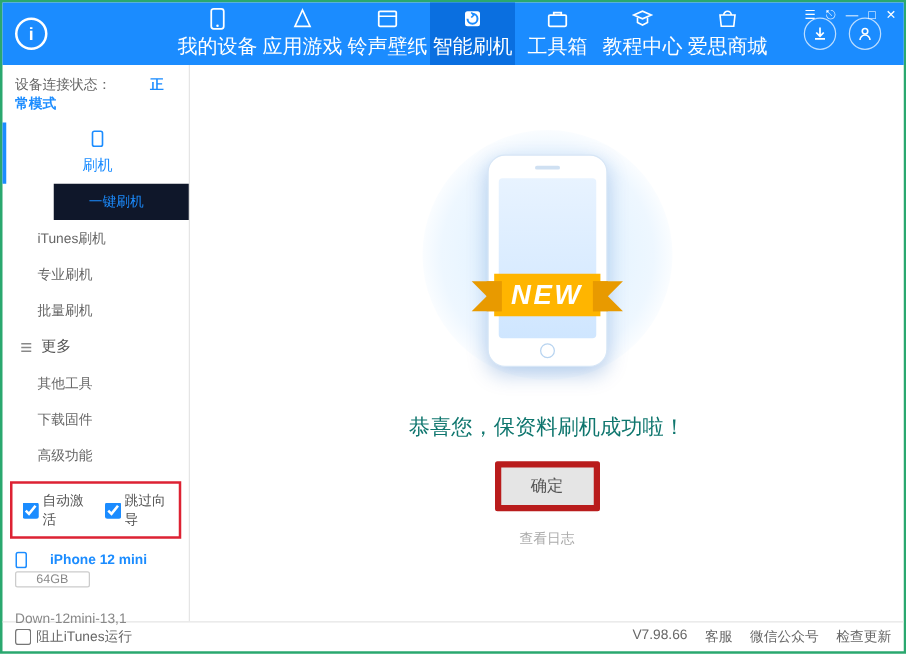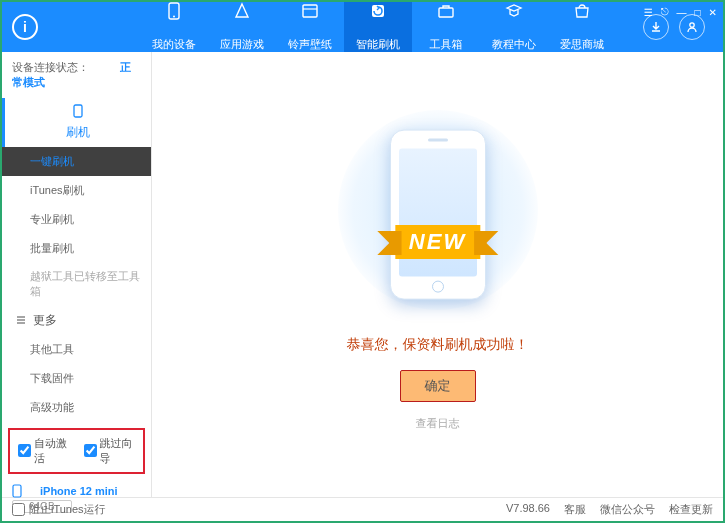--- a/index.html
+++ b/index.html
@@ -5,58 +5,58 @@
 * { margin: 0; padding: 0; box-sizing: border-box; }
 body { font-family: "Microsoft YaHei", sans-serif; font-size: 12px; color: #333; background: #fff; }
 .window { width: 725px; height: 523px; border: 2px solid #2aa86f; position: relative; background: #fff; }
 .titlebar { height: 50px; background: #1b8cff; display: flex; align-items: center; padding: 0 10px; color: #fff; }
 .logo { display: flex; align-items: center; gap: 6px; width: 128px; }
 .logo-icon { width: 26px; height: 26px; border: 2px solid #fff; border-radius: 50%; display: flex; align-items: center; justify-content: center; font-weight: bold; font-size: 14px; }
 .logo-text { display: flex; flex-direction: column; line-height: 1.1; }
 .logo-title { font-size: 15px; font-weight: bold; }
 .logo-sub { font-size: 9px; opacity: 0.85; }
 .nav { display: flex; flex: 1; height: 100%; }
-.nav-item { width: 68px; display: flex; flex-direction: column; align-items: center; justify-content: space-between; gap: 3px; font-size: 11px; cursor: pointer; }
+.nav-item { width: 68px; display: flex; flex-direction: column; align-items: center; justify-content: center; gap: 3px; font-size: 16px; cursor: pointer; }
 .nav-item.active { background: #0a6fe0; }
 .nav-icon { width: 18px; height: 18px; display: flex; align-items: center; justify-content: center; }
 .title-controls { position: absolute; top: 4px; right: 6px; display: flex; gap: 8px; font-size: 10px; color: #fff; align-items: center; }
 .title-controls span { cursor: pointer; }
 .title-right { display: flex; gap: 10px; margin-left: auto; margin-right: 8px; }
 .circle-btn { width: 26px; height: 26px; border: 1.5px solid rgba(255,255,255,0.7); border-radius: 50%; display: flex; align-items: center; justify-content: center; cursor: pointer; }
 .body { display: flex; height: calc(100% - 50px - 24px); }
 .sidebar { width: 150px; border-right: 1px solid #e5e5e5; display: flex; flex-direction: column; }
 .conn-status { padding: 8px 10px; font-size: 11px; color: #666; }
 .conn-status .mode { color: #1b8cff; font-weight: bold; margin-left: 31px; }
 .side-header { display: flex; align-items: center; gap: 6px; padding: 6px 10px; font-size: 12px; color: #555; border-left: 3px solid transparent; cursor: pointer; }
 .side-header.blue { color: #1b8cff; border-left-color: #1b8cff; flex-direction: column; }
 .side-header.gray { color: #aaa; }
 .side-item { padding: 7px 10px 7px 28px; font-size: 11px; color: #666; cursor: pointer; }
-.side-item.active { background: #404040; color: #1b8cff; }
+.side-item.active { background: #0f172a; color: #1b8cff; margin-left: 41px; }
 .side-note { padding: 6px 10px 6px 28px; font-size: 11px; color: #aaa; line-height: 1.4; }
 .checks { border: 2px solid #d23; padding: 6px 8px; margin: 6px 6px 4px 6px; display: flex; gap: 14px; font-size: 11px; color: #555; }
 .chk { display: flex; align-items: center; gap: 3px; }
 .chk input { accent-color: #1b8cff; }
 .device { padding: 6px 10px; font-size: 11px; }
 .device-name { color: #1b8cff; font-weight: bold; display: flex; align-items: center; gap: 18px; }
 .device-badge { display: inline-block; border: 1px solid #ccc; border-radius: 2px; padding: 0 16px; font-size: 10px; color: #888; margin-top: 2px; }
 .device-sub { color: #888; margin-top: 19px; }
 .main { flex: 1; display: flex; flex-direction: column; align-items: center; justify-content: center; position: relative; }
 .phone-illus { width: 140px; height: 200px; position: relative; margin-bottom: 18px; }
 .halo { position: absolute; width: 200px; height: 200px; border-radius: 50%; background: radial-gradient(circle, #d9efff 0%, #eef7ff 60%, #fff 75%); left: 50%; top: 46%; transform: translate(-50%, -50%); }
 .phone-body { position: absolute; left: 50%; top: 50%; transform: translate(-50%, -52%); width: 96px; height: 170px; background: #fff; border-radius: 14px; box-shadow: 0 6px 16px rgba(0,80,180,0.25); border: 1px solid #d7e6f6; }
 .phone-screen { position: absolute; left: 8px; right: 8px; top: 18px; bottom: 22px; background: linear-gradient(#e8f3ff, #cfe6ff); border-radius: 3px; }
 .phone-home { position: absolute; bottom: 6px; left: 50%; transform: translateX(-50%); width: 12px; height: 12px; border: 1.5px solid #b8d4f0; border-radius: 50%; }
 .phone-speaker { position: absolute; top: 8px; left: 50%; transform: translateX(-50%); width: 20px; height: 3px; background: #cfe0f2; border-radius: 2px; }
 .ribbon { position: absolute; left: 50%; top: 62%; transform: translate(-50%, -50%); }
 .ribbon-body { background: #ffb500; color: #fff; font-weight: 900; font-size: 22px; letter-spacing: 2px; padding: 4px 14px; position: relative; font-style: italic; }
 .ribbon-body::before, .ribbon-body::after { content: ""; position: absolute; top: 6px; border: 12px solid #e89a00; }
 .ribbon-body::before { left: -18px; border-left-color: transparent; }
 .ribbon-body::after { right: -18px; border-right-color: transparent; }
-.success-text { font-size: 14px; color: #c2410c; margin-bottom: 16px; }
-.ok-btn { border: 1px solid #b91c1c; background: #fdba74; padding: 6px 24px; font-size: 13px; color: #555; cursor: pointer; border-radius: 2px; }
+.success-text { font-size: 17px; color: #0f766e; margin-bottom: 16px; }
+.ok-btn { border: 5px solid #b91c1c; background: #e5e5e5; padding: 6px 24px; font-size: 13px; color: #555; cursor: pointer; border-radius: 2px; }
 .view-log { margin-top: 14px; font-size: 11px; color: #aaa; cursor: pointer; }
 .statusbar { height: 24px; border-top: 1px solid #e5e5e5; display: flex; align-items: center; padding: 0 10px; font-size: 11px; color: #666; }
 .statusbar .left { display: flex; align-items: center; gap: 4px; }
 .statusbar .right { margin-left: auto; display: flex; gap: 14px; }
 .statusbar .right span { cursor: pointer; }
 svg { display: block; }
 </style>
 </head>
 <body>
 
@@ -166,21 +166,20 @@
               <rect x="2" y="1" width="8" height="12" rx="1.5" fill="none" stroke="#1b8cff" stroke-width="1.3"></rect>
             </svg>
           </span>
         <span>刷机</span>
       </div>
       <div class="side-item active">一键刷机</div>
       <div class="side-item">iTunes刷机</div>
       <div class="side-item">专业刷机</div>
       <div class="side-item">批量刷机</div>
 
-      <div class="side-note">越狱工具已转移至工具箱</div>
 
       <div class="side-header">
         <span>
             <svg width="12" height="12" viewBox="0 0 12 12">
               <path d="M2 3 H10 M2 6 H10 M2 9 H10" stroke="#888" stroke-width="1.3"></path>
             </svg>
           </span>
         <span>更多</span>
       </div>
       <div class="side-item">其他工具</div>

